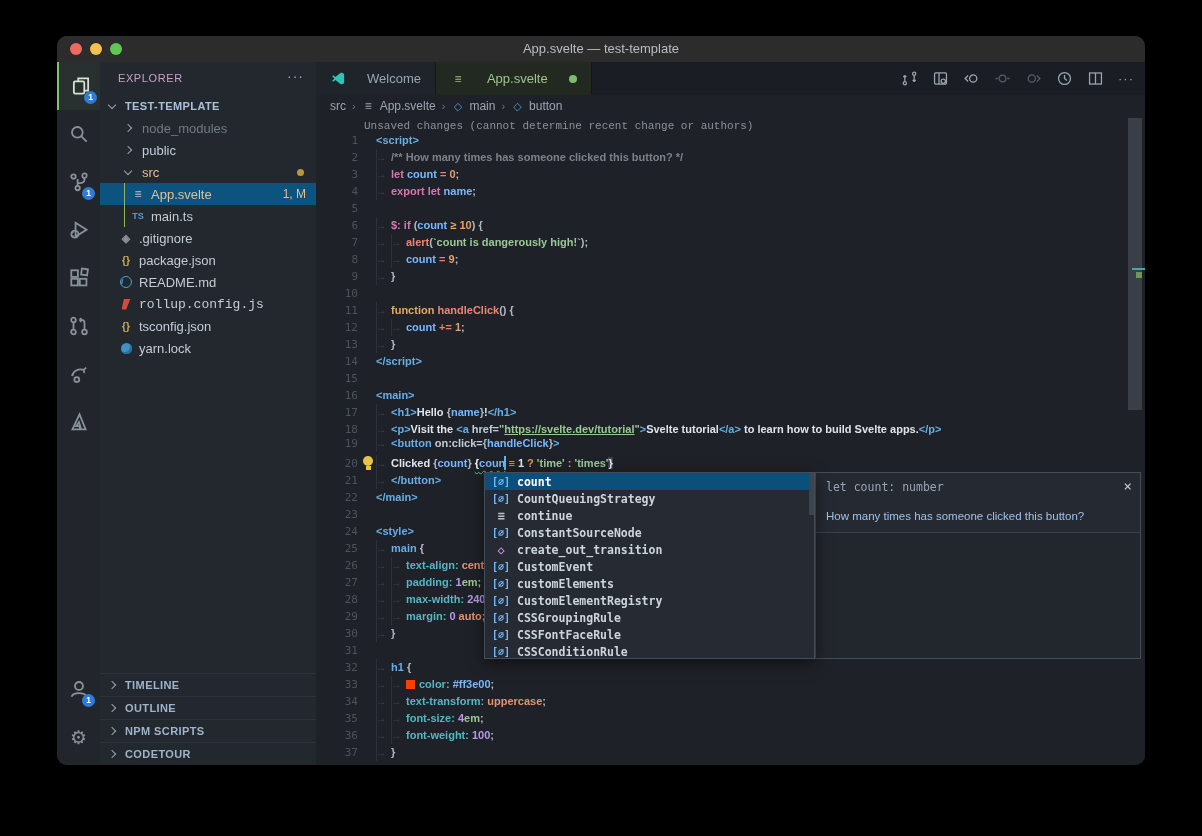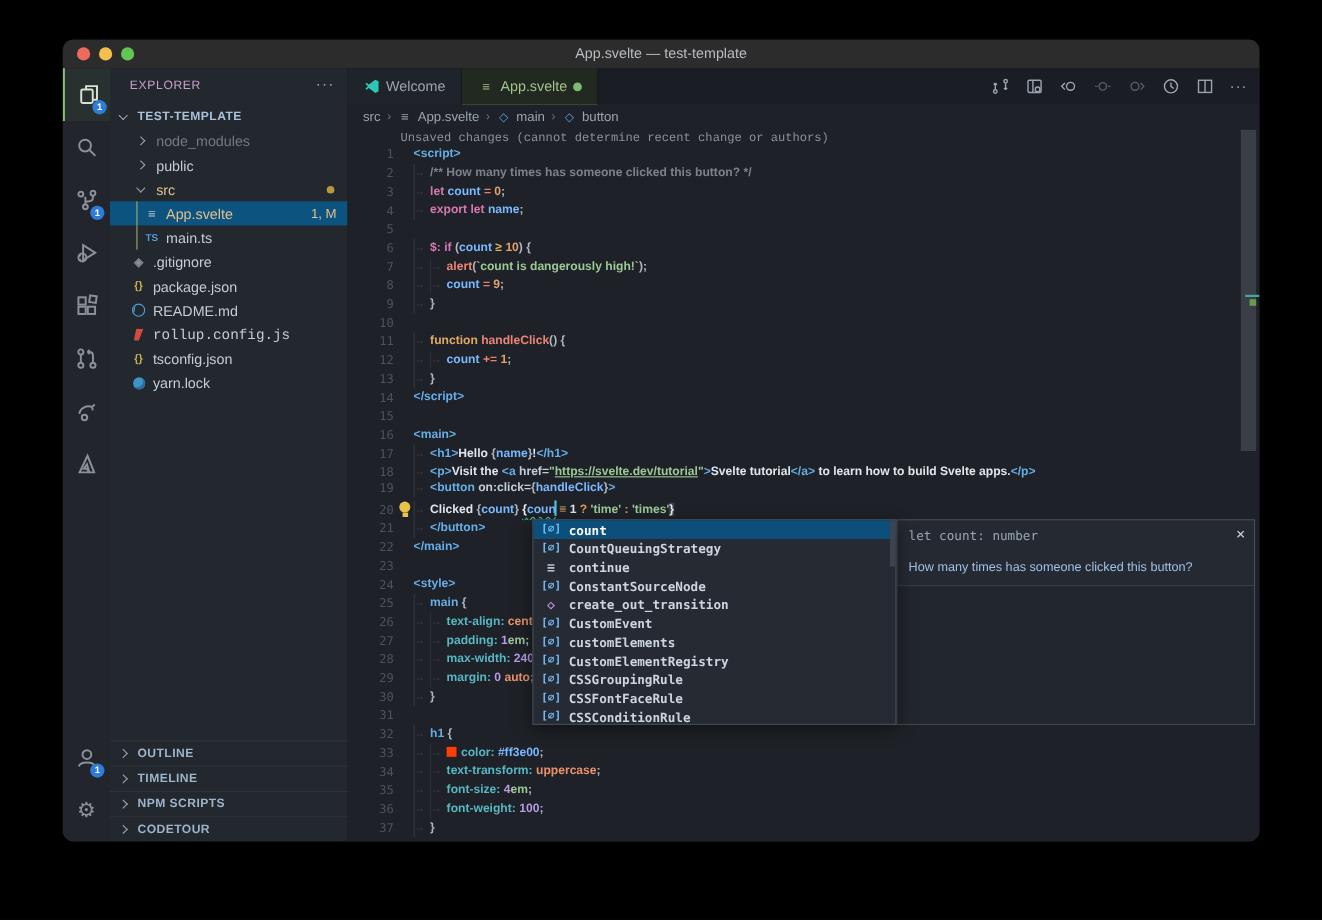--- a/index.html
+++ b/index.html
@@ -52,21 +52,21 @@
   .fi-roll{width:9px;height:11px;background:#d24b3e;clip-path:polygon(0 100%,28% 0,100% 0,52% 100%);}
   .fi-yarn{width:11px;height:11px;border-radius:50%;background:#3f93c7;box-shadow:inset -2px -2px 0 #2a6f9b;}
   .fi-cube{color:#4d9fd6;font-size:11px;font-weight:normal;}
   .sb-sections{position:absolute;left:0;bottom:0;right:0;}
   .sec-row{height:22px;display:flex;align-items:center;border-top:1px solid #2e343b;cursor:pointer;}
   .sec-row .chev{margin-left:9px;}
   .sec-label{font-size:11px;font-weight:bold;color:#9db4cb;letter-spacing:.4px;margin-left:4px;}
   
   .editorcol{position:absolute;left:259px;top:26px;right:0;bottom:0;background:#1e2127;}
   .tabbar{position:absolute;left:0;top:0;right:0;height:33px;background:#1a1d23;display:flex;}
-  .tab{position:relative;height:33px;display:flex;align-items:center;padding:0 14px;gap:5px;font-size:13px;
+  .tab{position:relative;height:33px;display:flex;align-items:center;padding:0 14px;gap:21px;font-size:13px;
     color:#9aa5b1;background:#1f242b;border-right:1px solid #14171c;cursor:pointer;justify-content:center;}
   .tab.active{background:#212921;color:#a3c48b;border-bottom:2px solid #7cb06a;}
   .tab .fi-svelte{color:#9fb98a;}
   .tabdot{width:8px;height:8px;border-radius:50%;background:#7fba6e;}
   .tab-actions{position:absolute;right:8px;top:0;height:33px;display:flex;align-items:center;gap:9px;}
   .act{width:22px;height:22px;display:flex;align-items:center;justify-content:center;color:#9aa5b1;cursor:pointer;}
   .act svg{stroke:#9aa5b1;fill:none;stroke-width:1.2;}
   .act.dim svg{stroke:#555d68;}
   .act.dim{color:#555d68;}
   .breadcrumbs{position:absolute;left:0;top:33px;right:0;height:22px;display:flex;align-items:center;
@@ -267,25 +267,25 @@
           <div class="trow" style="padding-left: 18px;">
             <span class="fi">
               <span class="fi-yarn"></span>
             </span>
             <span class="tlabel">yarn.lock</span>
           </div>
         </div>
       <div class="sb-sections" id="sections">
           <div class="sec-row">
             <span class="chev cr"></span>
-            <span class="sec-label">OUTLINE</span>
+            <span class="sec-label">TIMELINE</span>
           </div>
           <div class="sec-row">
             <span class="chev cr"></span>
-            <span class="sec-label">TIMELINE</span>
+            <span class="sec-label">OUTLINE</span>
           </div>
           <div class="sec-row">
             <span class="chev cr"></span>
             <span class="sec-label">NPM SCRIPTS</span>
           </div>
           <div class="sec-row">
             <span class="chev cr"></span>
             <span class="sec-label">CODETOUR</span>
           </div>
         </div>

